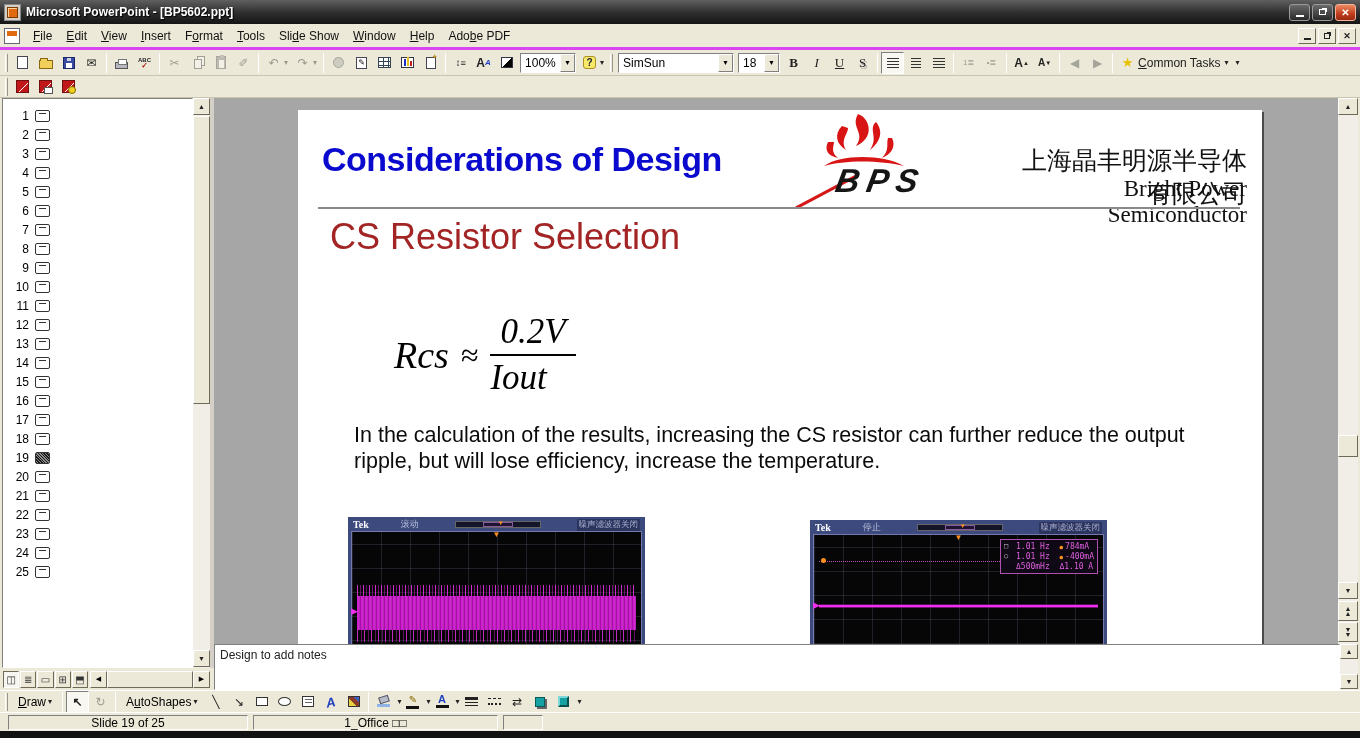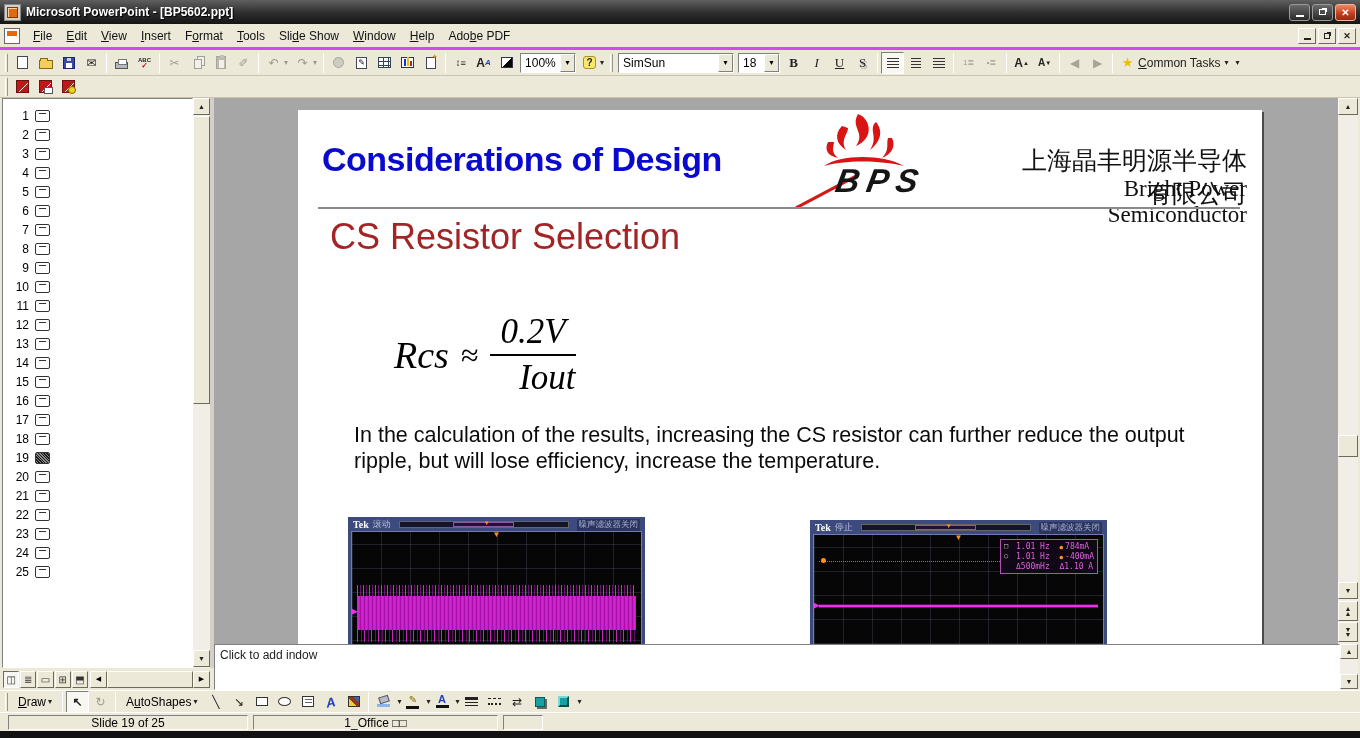--- a/index.html
+++ b/index.html
@@ -127,30 +127,30 @@
     font-family:"DejaVu Sans",sans-serif; }
   .company-en { position:absolute; left:715px; top:66px; width:234px; text-align:right; font-size:23px; color:#111;
     font-family:"Liberation Serif",serif; }
   .header-divider { position:absolute; left:20px; top:97px; width:922px; height:2px; background:#8a8a8a; }
   .slide-heading { position:absolute; left:32px; top:106px; font-size:36px; color:#a32424; }
   .slide-subheading { position:absolute; left:32px; top:149px; font-size:21px; color:#0b0b0b; }
   .formula { position:absolute; left:96px; top:202px; display:flex; align-items:center; gap:12px;
     font-family:"Liberation Serif",serif; font-style:italic; color:#000; }
   .formula .lhs { font-size:38px; }
   .formula .rel { font-size:32px; font-style:normal; }
-  .frac { display:flex; flex-direction:column; align-items:flex-end; font-size:35px; }
+  .frac { display:flex; flex-direction:column; align-items:flex-start; font-size:35px; }
   .frac .num { padding:0 10px 2px; border-bottom:2px solid #000; }
   .frac .den { padding-top:2px; }
   .slide-body { position:absolute; left:56px; top:312px; width:836px; font-size:21.5px; line-height:26px; color:#0b0b0b; }
 
   
   .scope { position:absolute; width:297px; height:150px; background:#3d4a7d; padding:1px 3px 2px; }
   .scope.left { left:50px; top:407px; }
   .scope.right { left:512px; top:410px; }
-  .scope-head { height:13px; display:flex; align-items:center; padding:0 2px; color:#cfd4ee; }
+  .scope-head { height:13px; display:flex; align-items:center; padding:0 2px; color:#cfd4ee;gap:28px; }
   .scope-head .brand { font-family:"Liberation Serif",serif; font-weight:bold; color:#fff; font-size:10px; }
   .scope-head .status { font-size:9px; color:#b8c0dd; margin-left:4px; font-family:"DejaVu Sans",sans-serif; }
   .posbar { flex:1; height:7px; margin:0 8px; background:#15152a; border:1px solid #666; position:relative; }
   .posbar i { position:absolute; left:32%; right:32%; top:0; bottom:0; border:1px solid #8a5aa0; background:#1c1430; }
   .posbar b { position:absolute; left:50%; top:-2px; color:#ff9020; font-size:6px; }
   .scope-head .filter { font-size:8.5px; color:#a8b0cc; background:#2c3560; padding:0 2px; font-family:"DejaVu Sans",sans-serif; white-space:nowrap; }
   .scope-screen { position:absolute; left:4px; right:4px; top:15px; bottom:2px; background:#060606; outline:1px solid #7878b0;
     background-image:
       repeating-linear-gradient(0deg, rgba(95,95,125,.30) 0 1px, transparent 1px 24px),
       repeating-linear-gradient(90deg, rgba(95,95,125,.30) 0 1px, transparent 1px 29px); }
@@ -653,21 +653,21 @@
       </span>
     <span class="sbtn" style="top:524px; height:20px;">
         <span class="dblarrow">
           <span>▼</span>
           <span>▼</span>
         </span>
       </span>
   </div>
 
   <div class="notes-pane">
-    <span>Click to add indow</span>
+    <span>Design to add notes</span>
   </div>
   <div class="vscroll" style="left:1340px; top:644px; width:18px; height:46px;">
     <span class="sbtn" style="top:0; height:15px;">▲</span>
     <span class="sbtn" style="top:30px; height:15px;">▼</span>
   </div>
 
   <div class="viewbar">
     <span class="vbtn pressed">
         <span>◫</span>
       </span>

